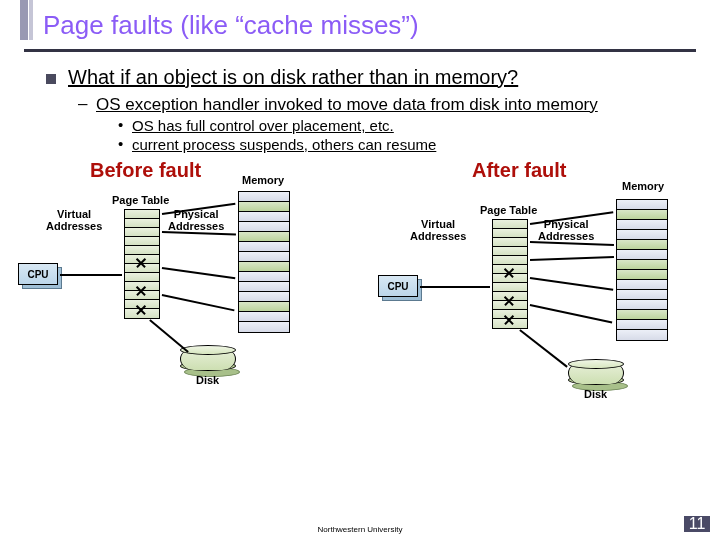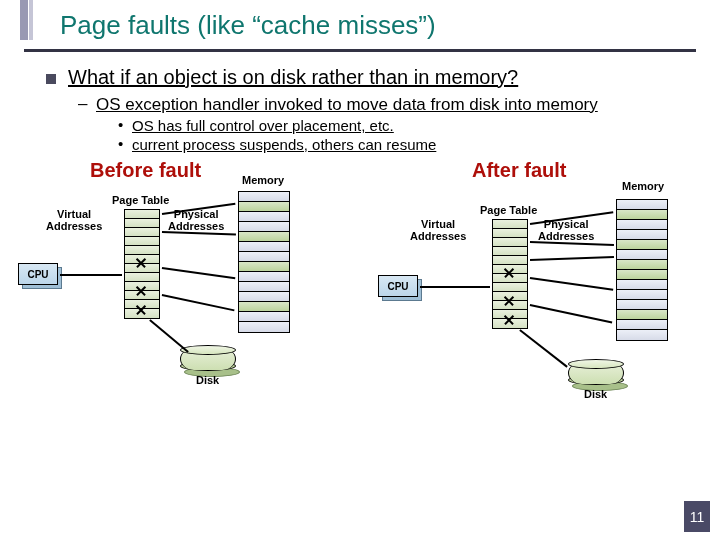--- a/index.html
+++ b/index.html
@@ -33,23 +33,23 @@
   .purple-bar2 {
     position: absolute;
     left: 29px;
     top: 0;
     width: 4px;
     height: 40px;
     background: #c5c5d6;
   }
   .title {
     font-size: 26px;
-    color: #0f766e;
+    color: #8b5cf6;
     font-weight: normal;
-    margin-left: 20px;
+    margin-left: 3px;
   }
   .underline {
     margin: 4px 24px 0 24px;
     border-top: 3px solid #333344;
   }
   .content {
     padding: 10px 44px 0 40px;
     text-decoration: underline;
   }
   .lvl1 {
@@ -207,24 +207,24 @@
     text-align: center;
     font-size: 8px;
     color: #000;
     line-height: 1.05;
   }
   .pagenum {
     position: absolute;
     right: 10px;
     bottom: 8px;
     width: 26px;
-    height: 31px;
+    height: 16px;
     background: #4a4a66;
     color: #fff;
-    font-size: 14px;
+    font-size: 16px;
     display: flex;
     align-items: center;
     justify-content: center;
   }
 </style>
 </head>
 <body>
 
 <div class="slide">
 
@@ -367,15 +367,16 @@
         <div class="bot"></div>
           <div class="cyl"></div>
           <div class="top"></div>
       </div>
       <div class="disk-label" style="left:544px; top:229px;">Disk</div>
       <div class="line" style="left:480px; top:170px; width:60px; transform-origin:left; transform:rotate(38deg);"></div>
     </div>
   </div>
 
   <div class="footer">
+    <div>Northwestern University</div>
   </div>
   <div class="pagenum">11</div>
 </div>
 
 </body></html>

